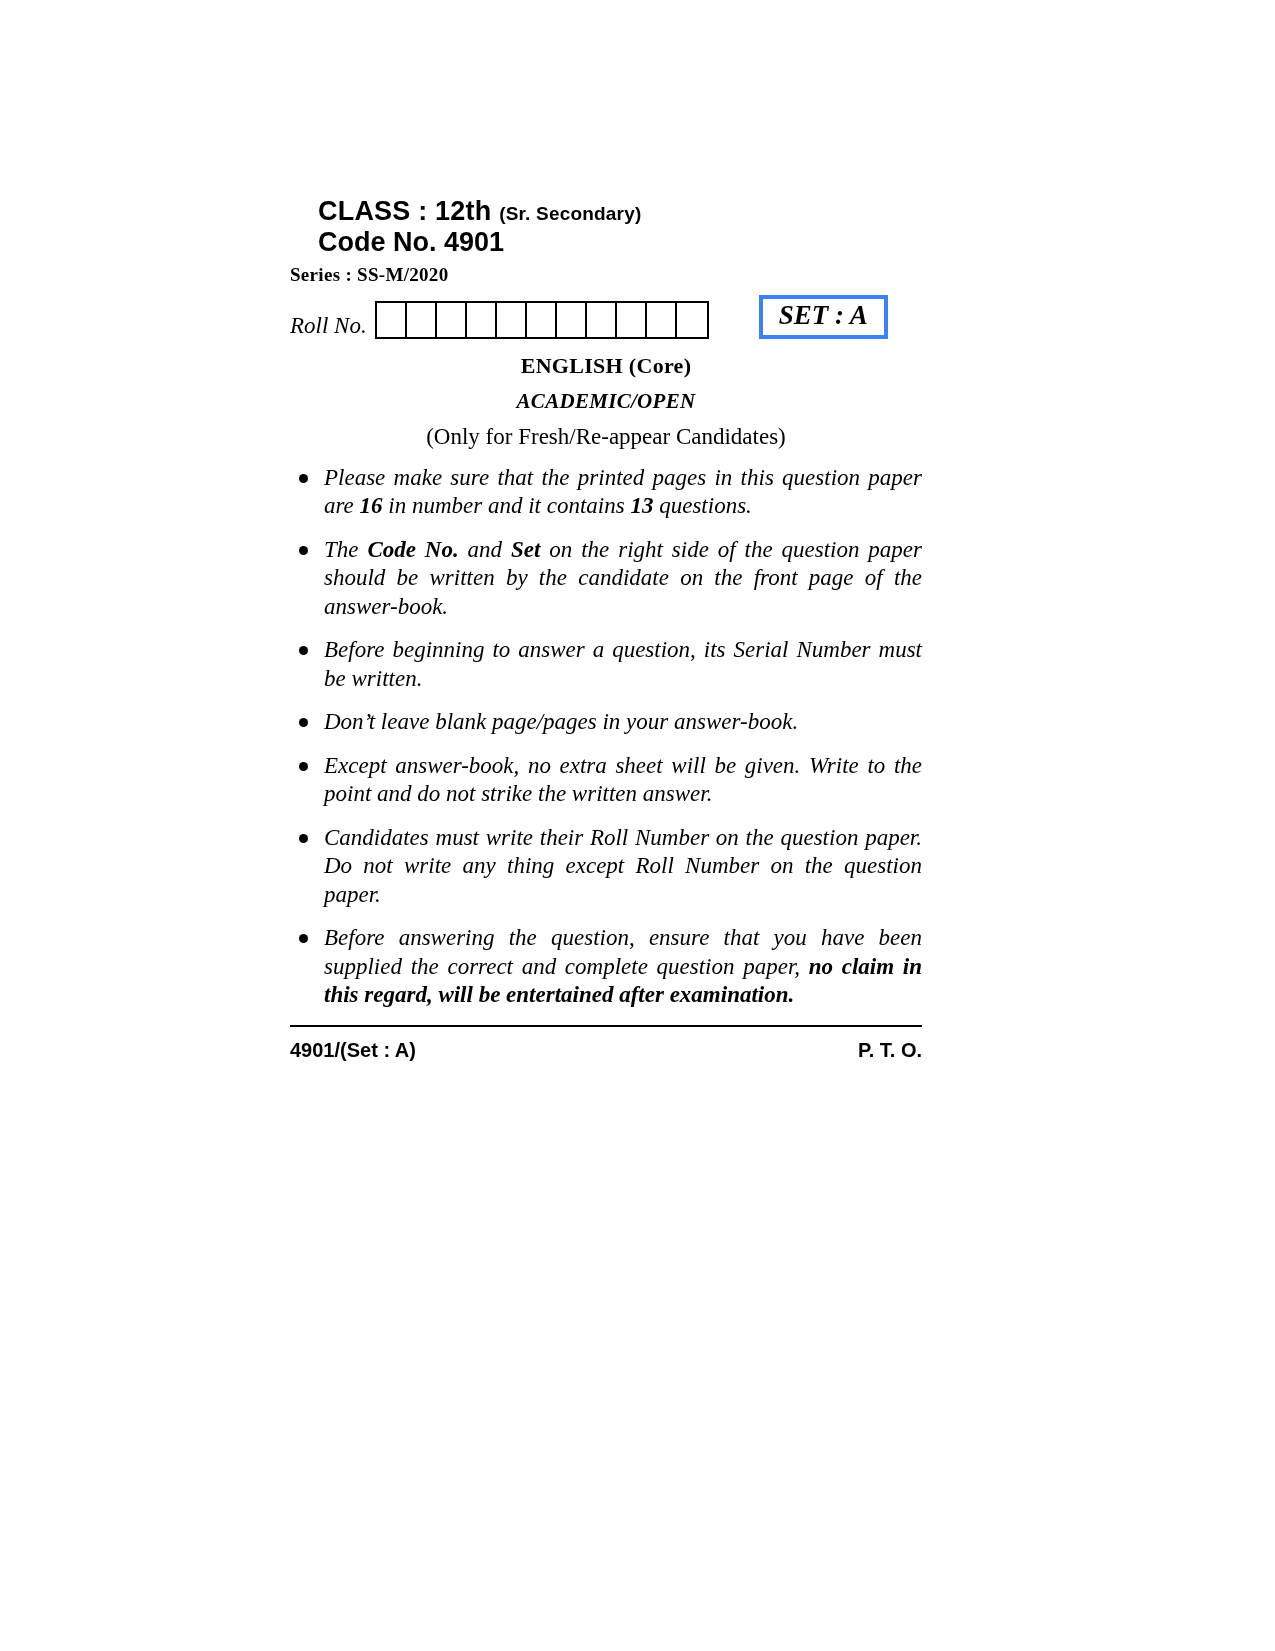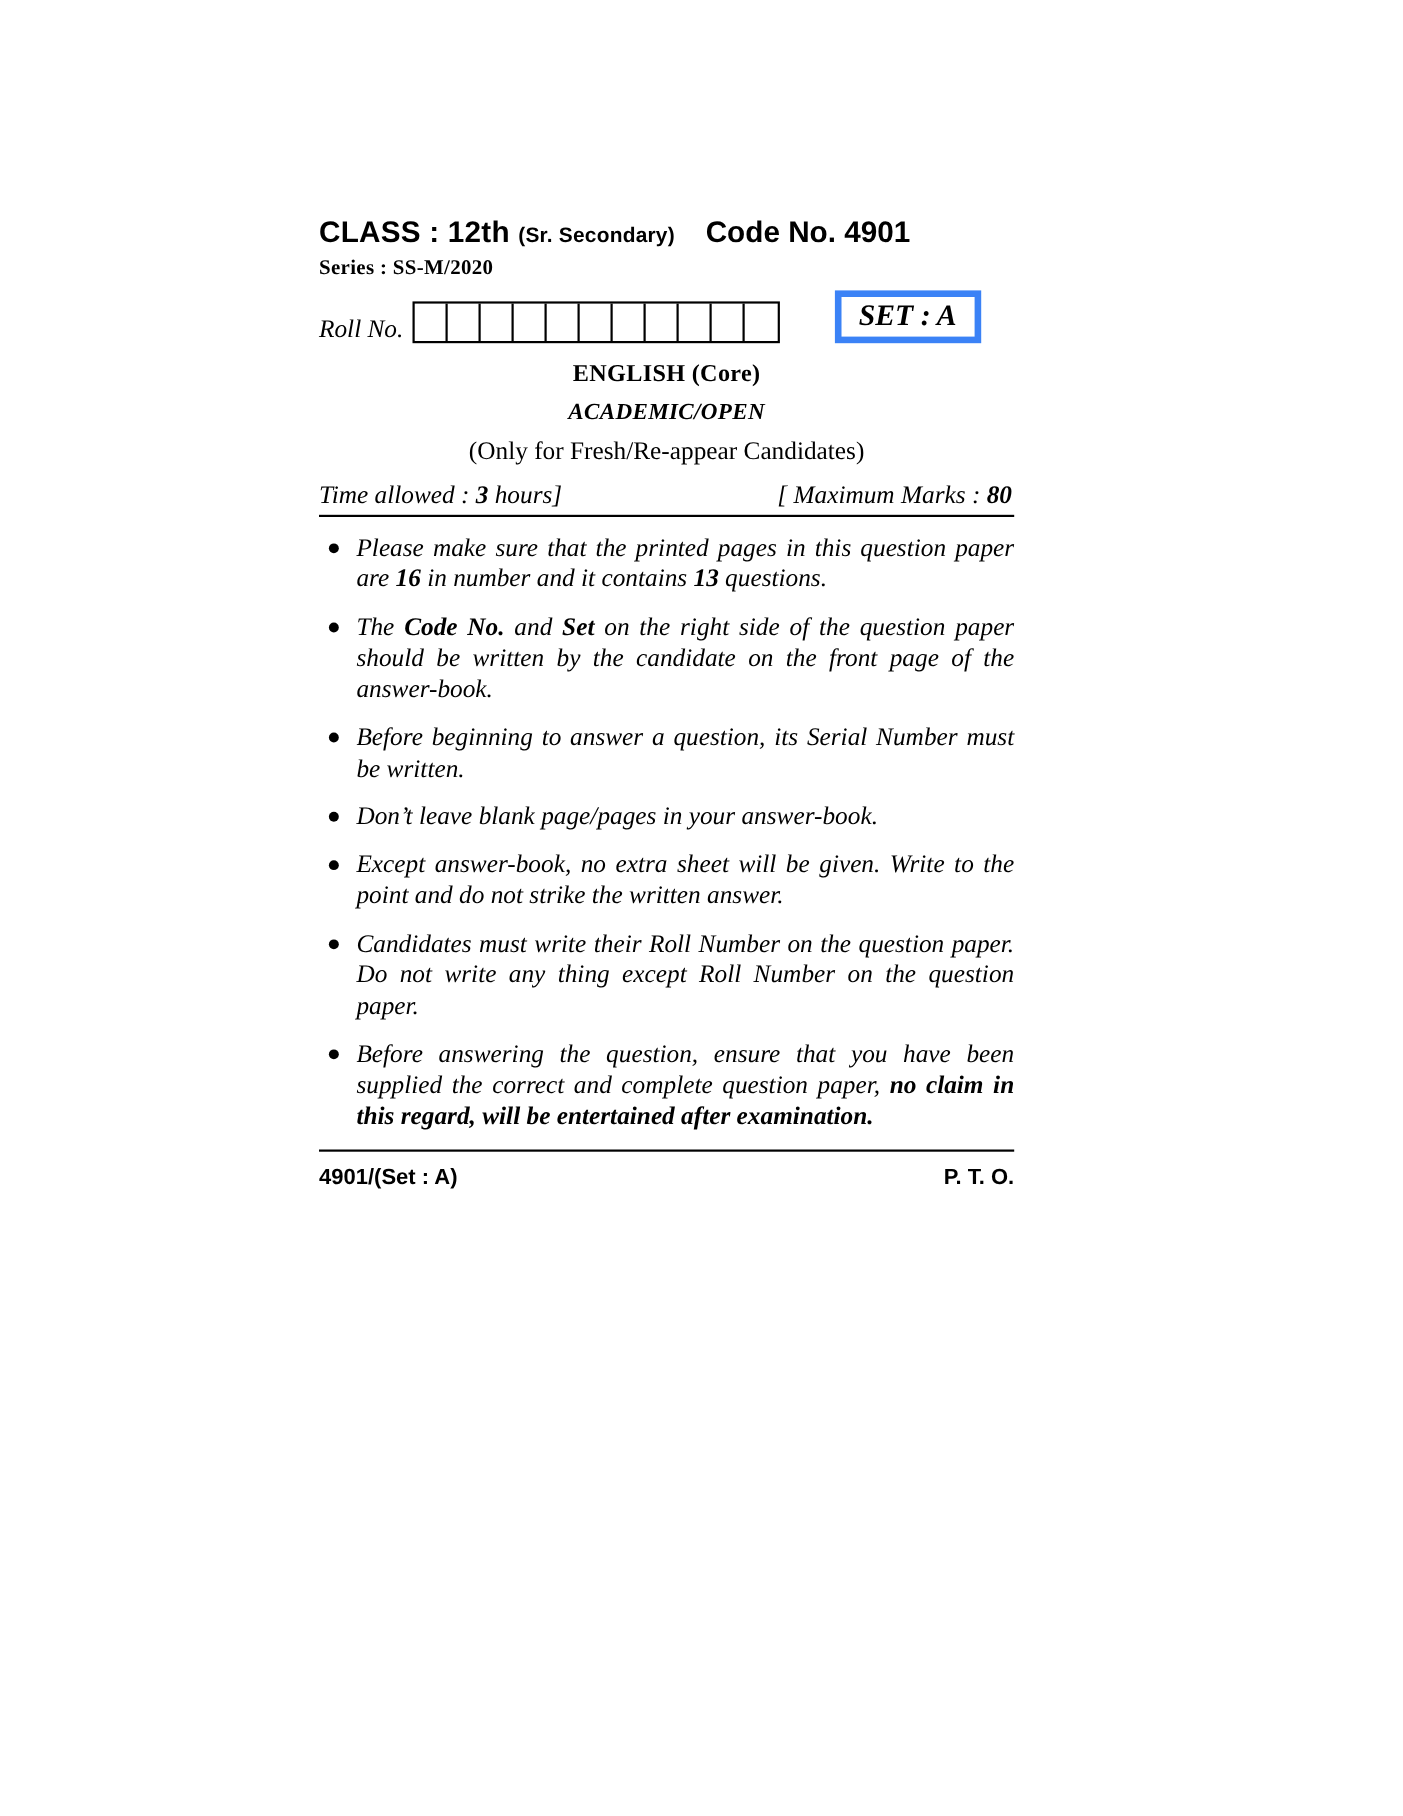--- a/index.html
+++ b/index.html
@@ -21,20 +21,21 @@
     top: 196px;
     width: 632px;
   }
 
   
   .hdr-row1 {
     display: flex;
     align-items: baseline;
     justify-content: flex-start;
     width: 100%;
+    flex-direction: column;
   }
   .class-line {
     font-family: "Liberation Sans", sans-serif;
     font-weight: bold;
     font-size: 27px;
     letter-spacing: 0.2px;
     white-space: nowrap;
   }
   .class-line .sub {
     font-size: 19px;
@@ -72,21 +73,21 @@
   .rollno-boxes .cell {
     width: 30px;
     border-right: 2px solid #000;
     box-sizing: border-box;
   }
   .rollno-boxes .cell:last-child {
     border-right: none;
   }
   .set-box {
     margin-left: 50px;
-    border: 6px solid #3b82f6;
+    border: 4px solid #3b82f6;
     padding: 2px 16px 4px 16px;
     font-family: "Liberation Serif", serif;
     font-weight: bold;
     font-style: italic;
     font-size: 27px;
     line-height: 1.1;
   }
 
   .center-block {
     text-align: center;
@@ -210,24 +211,20 @@
       </div>
     <div class="set-box">SET : A</div>
   </div>
 
   <div class="center-block">
     <div class="subject">ENGLISH (Core)</div>
     <div class="academic">ACADEMIC/OPEN</div>
     <div class="freshline">(Only for Fresh/Re-appear Candidates)</div>
   </div>
 
-  <div class="timemarks">
-    <div class="time"><span>Time allowed : </span><b>3</b><span> hours]</span></div>
-    <div class="marks"><span>[ Maximum Marks </span><span>: </span><b>80</b></div>
-  </div>
 
   <ul class="instructions" id="instruction-list">
       <li><span>Please make sure that the printed pages in this question paper are </span><b>16</b><span> in number and it contains </span><b>13</b><span> questions.</span></li>
       <li><span>The </span><b>Code No.</b><span> and </span><b>Set</b><span> on the right side of the question paper should be written by the candidate on the front page of the answer-book.</span></li>
       <li><span>Before beginning to answer a question, its Serial Number must be written.</span></li>
       <li><span>Don’t leave blank page/pages in your answer-book.</span></li>
       <li><span>Except answer-book, no extra sheet will be given. Write to the point and do not strike the written answer.</span></li>
       <li><span>Candidates must write their Roll Number on the question paper. Do not write any thing except Roll Number on the question paper.</span></li>
       <li><span>Before answering the question, ensure that you have been supplied the correct and complete question paper, </span><b>no claim in this regard, will be entertained after examination.</b></li>
     </ul>

